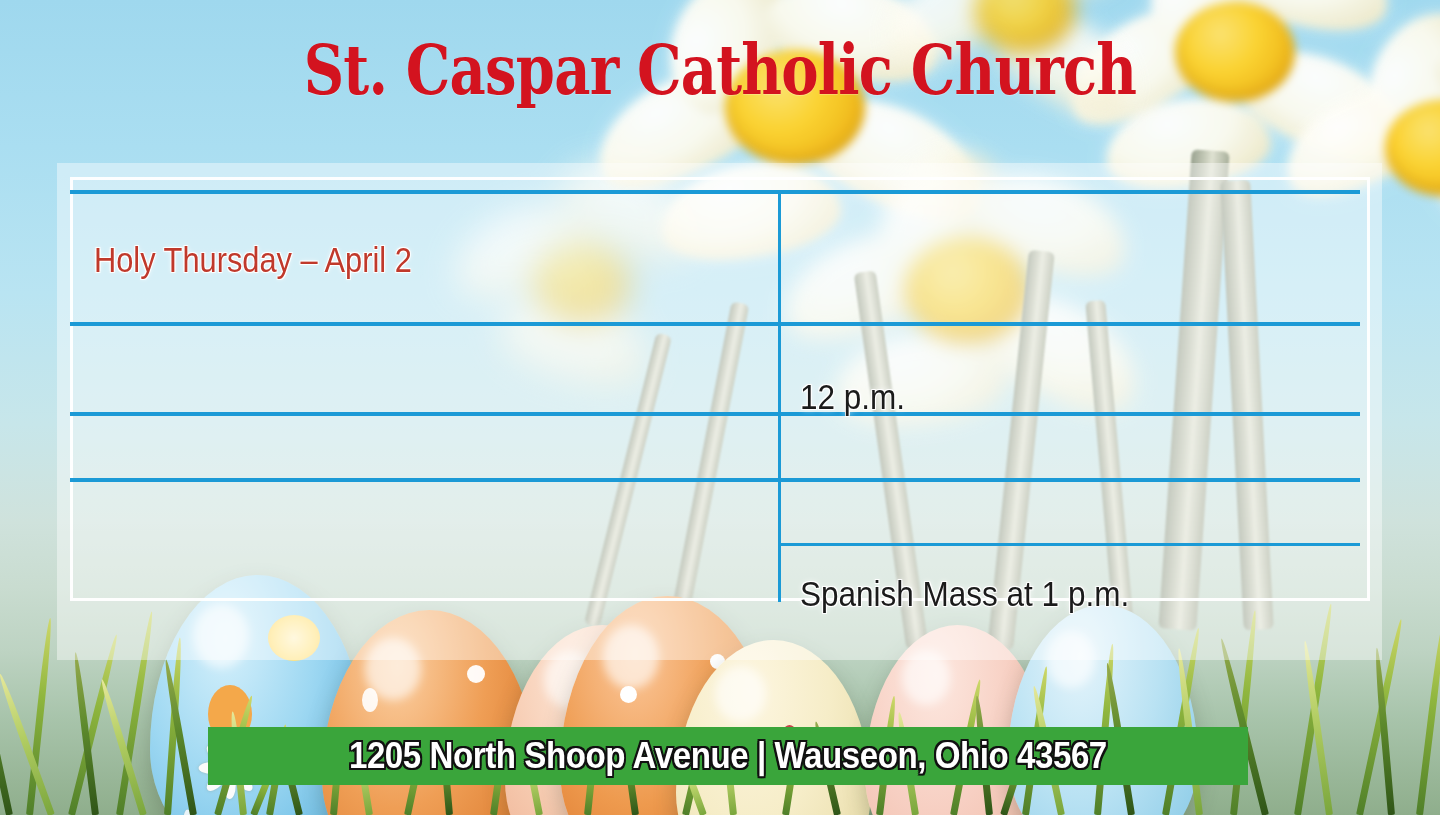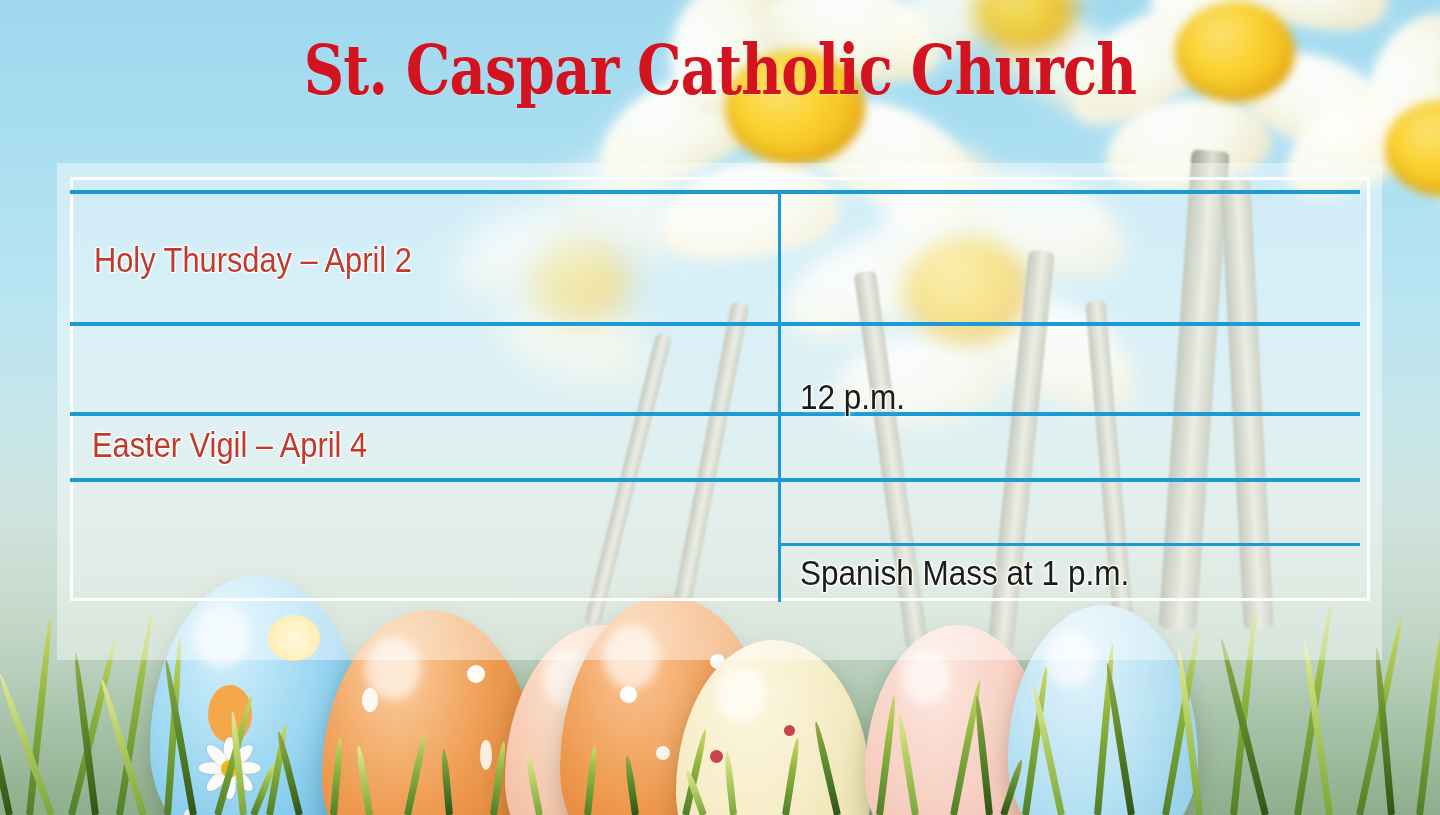--- a/index.html
+++ b/index.html
@@ -344,23 +344,23 @@
     <div class="vline" style="left:708px;top:0px;height:412px;"></div>
 
     <div class="cell" style="left:24px;top:0px;width:680px;height:140px;">
       <span class="left-label">Holy Thursday – April 2</span>
     </div>
 
     <div class="cell" style="left:730px;top:132px;width:550px;height:90px;margin-top:30px;">
       <span class="right-label">12 p.m.</span>
     </div>
 
-    <div class="cell" style="left:22px;top:222px;width:680px;height:66px;">
-      <span class="left-label">Easter Vigil – April 4</span>
-    </div>
-
-    <div class="cell" style="left:730px;top:353px;width:560px;height:59px;">
+
+    <div class="cell" style="left:730px;top:374px;width:560px;height:59px;">
       <span class="right-label">Spanish Mass at 1 p.m.</span>
     </div>
   </div>
 
+  <div class="footer">
+    <span class="footer-text">1205 North Shoop Avenue | Wauseon, Ohio 43567</span>
+  </div>
 
 </div>
 
 </body></html>

